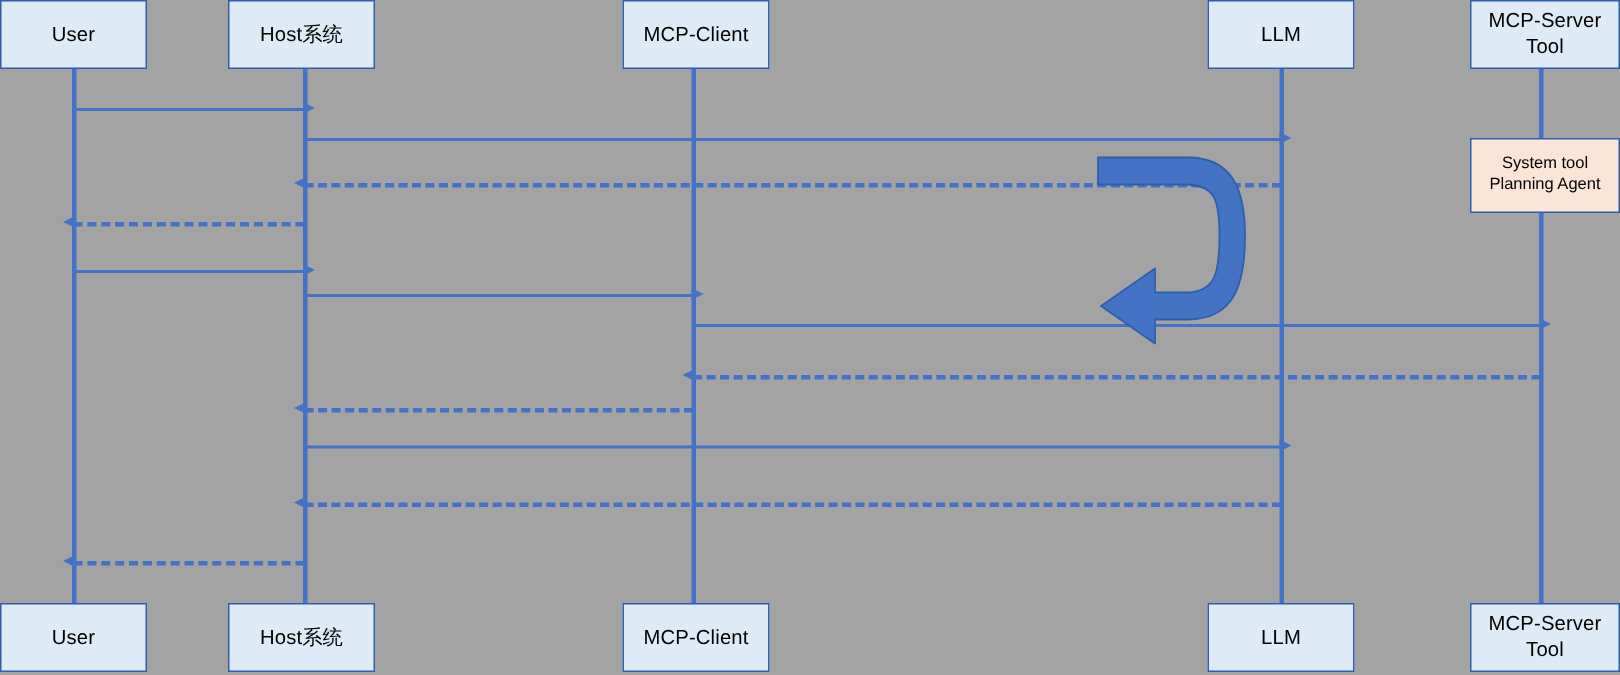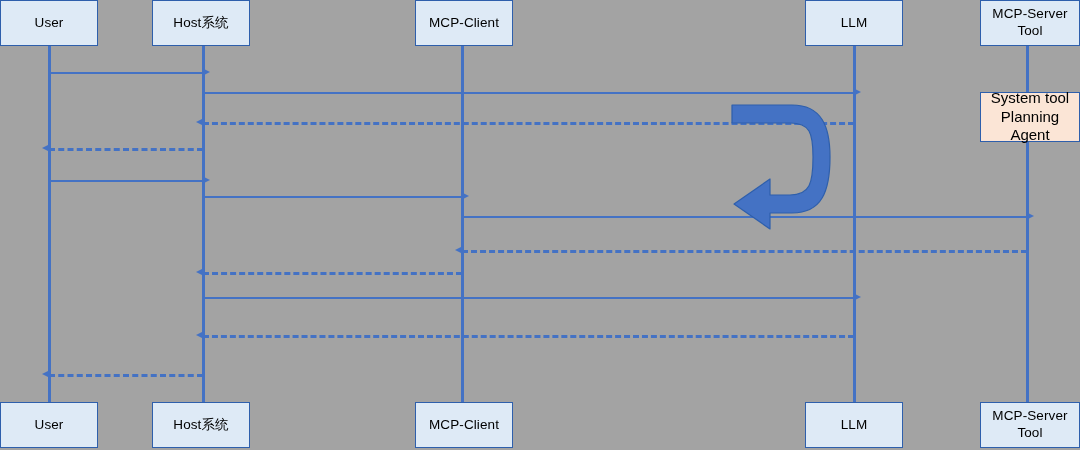--- a/index.html
+++ b/index.html
@@ -32,21 +32,21 @@
   .note-box {
     position: absolute;
     box-sizing: border-box;
     background: #FBE5D6;
     border: 1.5px solid #2E5FAC;
     display: flex;
     align-items: center;
     justify-content: center;
     text-align: center;
     color: #000000;
-    font-size: 15px;
+    font-size: 11px;
     line-height: 1.25;
     z-index: 6;
   }
   .lifeline {
     position: absolute;
     width: 3px;
     background: #4472C4;
     z-index: 1;
   }
   .msg {

